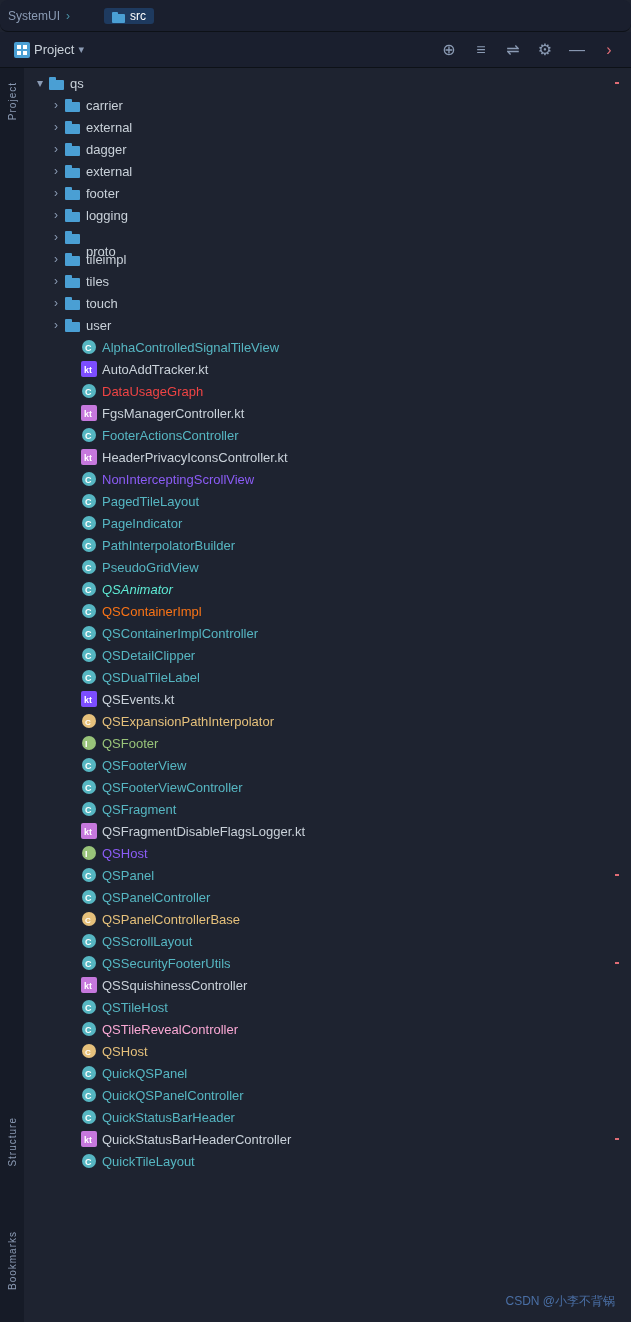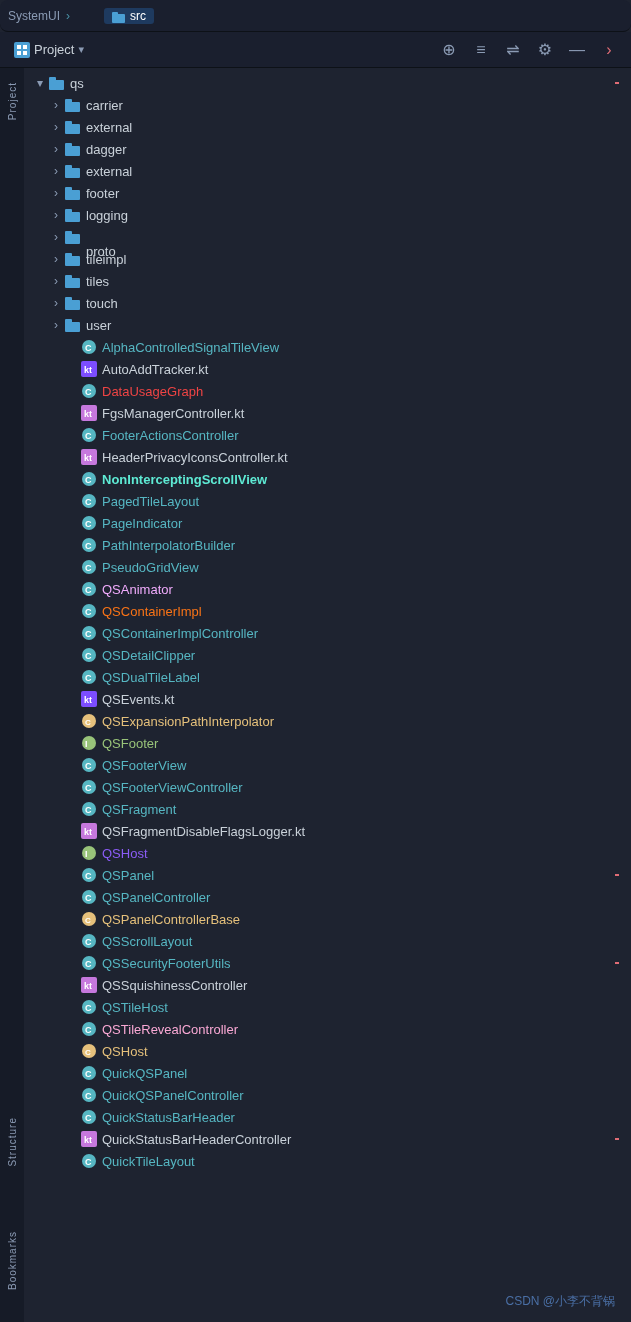--- a/index.html
+++ b/index.html
@@ -403,21 +403,21 @@
       </div>
       <div class="tree-item">
         <span class="indent" style="width: 40px; display: inline-block;"></span>
         <span class="arrow" style="width: 16px;"></span>
         <span class="icon">
           <svg width="16" height="16" viewBox="0 0 16 16">
       <circle cx="8" cy="8" r="7" fill="#56b6c2"></circle>
       <text x="4" y="12" font-size="9" fill="white" font-weight="bold">C</text>
     </svg>
         </span>
-        <span class="label" style="color: #5eead4; font-weight: bold;">NonInterceptingScrollView</span>
+        <span class="label" style="color: #8b5cf6;">NonInterceptingScrollView</span>
       </div>
       <div class="tree-item">
         <span class="indent" style="width: 40px; display: inline-block;"></span>
         <span class="arrow" style="width: 16px;"></span>
         <span class="icon">
           <svg width="16" height="16" viewBox="0 0 16 16">
       <circle cx="8" cy="8" r="7" fill="#56b6c2"></circle>
       <text x="4" y="12" font-size="9" fill="white" font-weight="bold">C</text>
     </svg>
         </span>
@@ -458,21 +458,21 @@
       </div>
       <div class="tree-item">
         <span class="indent" style="width: 40px; display: inline-block;"></span>
         <span class="arrow" style="width: 16px;"></span>
         <span class="icon">
           <svg width="16" height="16" viewBox="0 0 16 16">
       <circle cx="8" cy="8" r="7" fill="#56b6c2"></circle>
       <text x="4" y="12" font-size="9" fill="white" font-weight="bold">C</text>
     </svg>
         </span>
-        <span class="label" style="color: #f0abfc;">QSAnimator</span>
+        <span class="label" style="color: #5eead4; font-style: italic;">QSAnimator</span>
       </div>
       <div class="tree-item">
         <span class="indent" style="width: 40px; display: inline-block;"></span>
         <span class="arrow" style="width: 16px;"></span>
         <span class="icon">
           <svg width="16" height="16" viewBox="0 0 16 16">
       <circle cx="8" cy="8" r="7" fill="#56b6c2"></circle>
       <text x="4" y="12" font-size="9" fill="white" font-weight="bold">C</text>
     </svg>
         </span>

